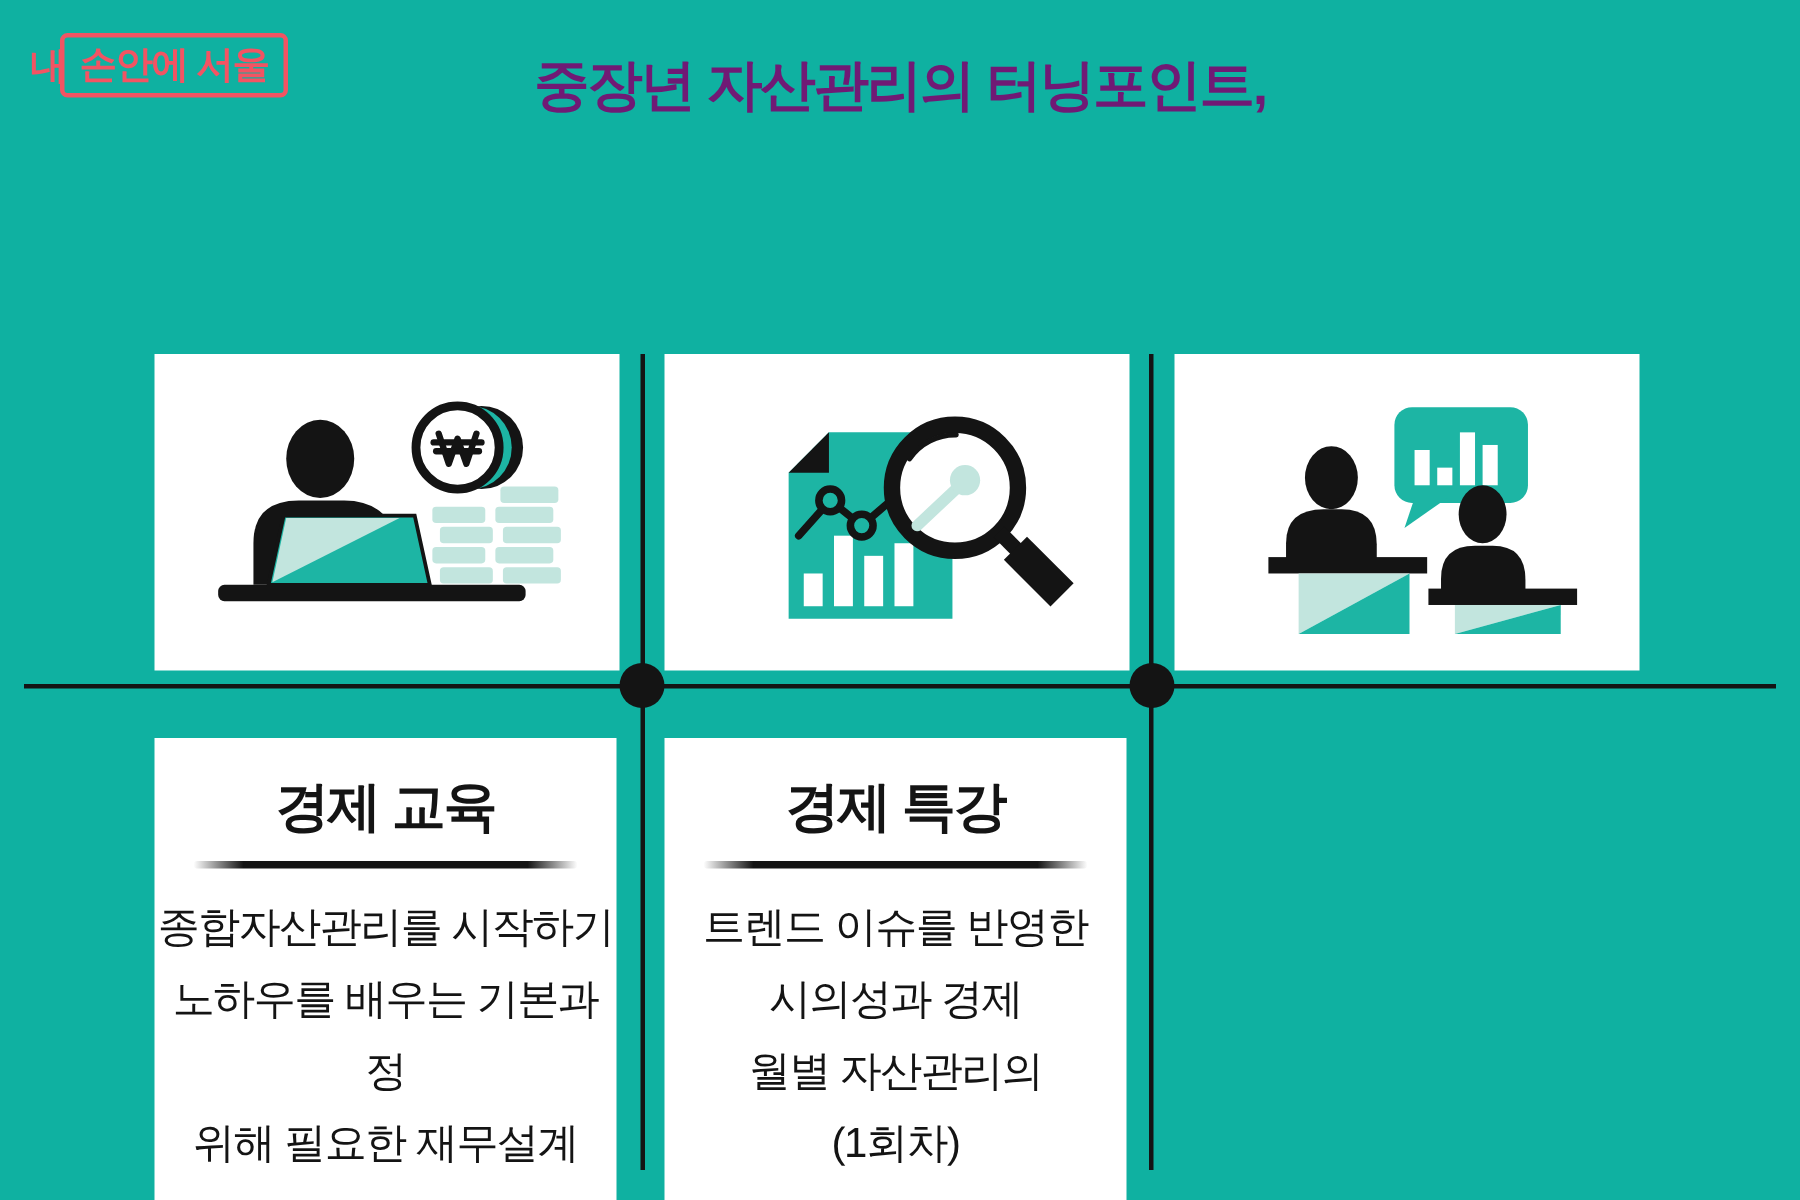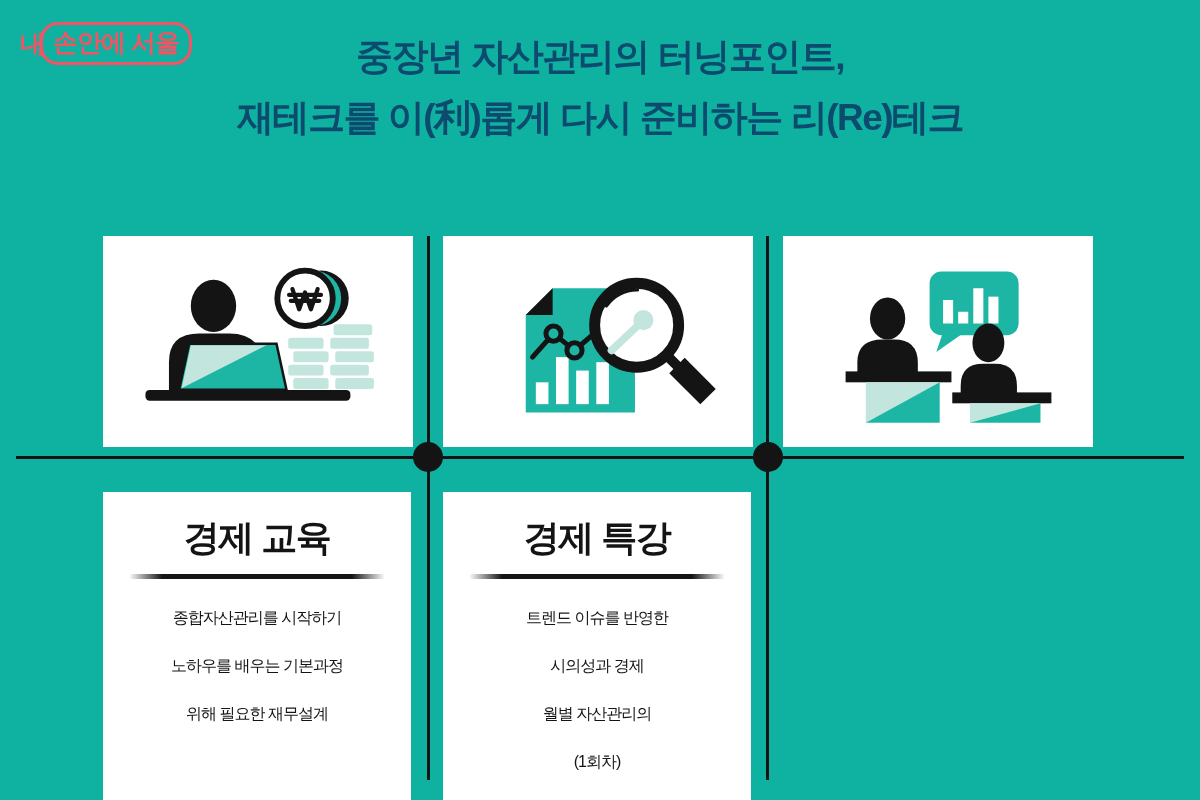--- a/index.html
+++ b/index.html
@@ -9,27 +9,27 @@
     font-family:"Liberation Sans","DejaVu Sans",sans-serif;
   }
   
   .logo {
     position:absolute; top:22px; left:20px;
     display:flex; align-items:center;
     color:#F25463; font-weight:bold; font-size:25px; letter-spacing:-1px;
   }
   .logo-prefix { position:relative; z-index:1; margin-right:-4px; }
   .logo-box {
-    border:3px solid #F25463; border-radius:18px;
+    border:3px solid #F25463; border-radius:5px;
     padding:1px 10px 3px 10px;
   }
   
   .headline {
     position:absolute; top:26px; left:0; right:0;
-    text-align:center; color:#0c4a6e;
+    text-align:center; color:#701a75;
     font-size:37px; font-weight:bold; line-height:61px; letter-spacing:-1.5px;
   }
   
   .hline { position:absolute; top:456px; left:16px; right:16px; height:3px; background:#141414; }
   .vline { position:absolute; top:236px; height:544px; width:3px; background:#141414; }
   .vline-1 { left:427px; }
   .vline-2 { left:766px; }
   .dot { position:absolute; top:442px; width:30px; height:30px; border-radius:50%; background:#141414; }
   .dot-1 { left:413px; }
   .dot-2 { left:753px; }
@@ -44,35 +44,34 @@
     text-align:center; color:#141414;
   }
   .col-1 { left:103px; }
   .col-2 { left:443px; }
   .col-3 { left:783px; }
   .card-title { margin-top:26px; font-size:36px; font-weight:bold; letter-spacing:-1.5px; line-height:40px; }
   .card-divider {
     width:256px; height:5px; margin:16px auto 15px auto; border-radius:3px;
     background:linear-gradient(90deg, rgba(20,20,20,0) 0%, #141414 13%, #141414 87%, rgba(20,20,20,0) 100%);
   }
-  .card-body { font-size:16px; line-height:48px; letter-spacing:-1px; }
+  .card-body { font-size:28px; line-height:48px; letter-spacing:-1px; }
 </style>
 </head>
 <body>
 
 <div class="page">
 
   <div class="logo">
     <span class="logo-prefix">내</span>
     <span class="logo-box">손안에 서울</span>
   </div>
 
   <div class="headline">
     <div>중장년 자산관리의 터닝포인트,</div>
-    <div>재테크를 이(利)롭게 다시 준비하는 리(Re)테크</div>
   </div>
 
   <div class="hline"></div>
   <div class="vline vline-1"></div>
   <div class="vline vline-2"></div>
   <div class="dot dot-1"></div>
   <div class="dot dot-2"></div>
 
   <div class="icon-card col-1">
     <svg viewBox="0 0 300 200" xmlns="http://www.w3.org/2000/svg">

